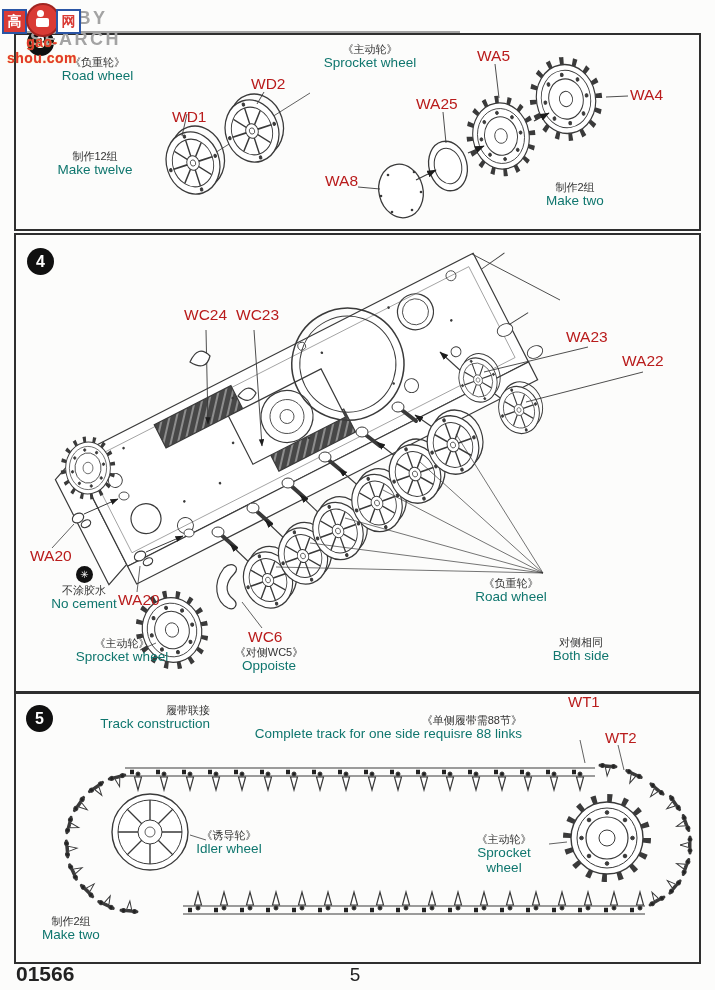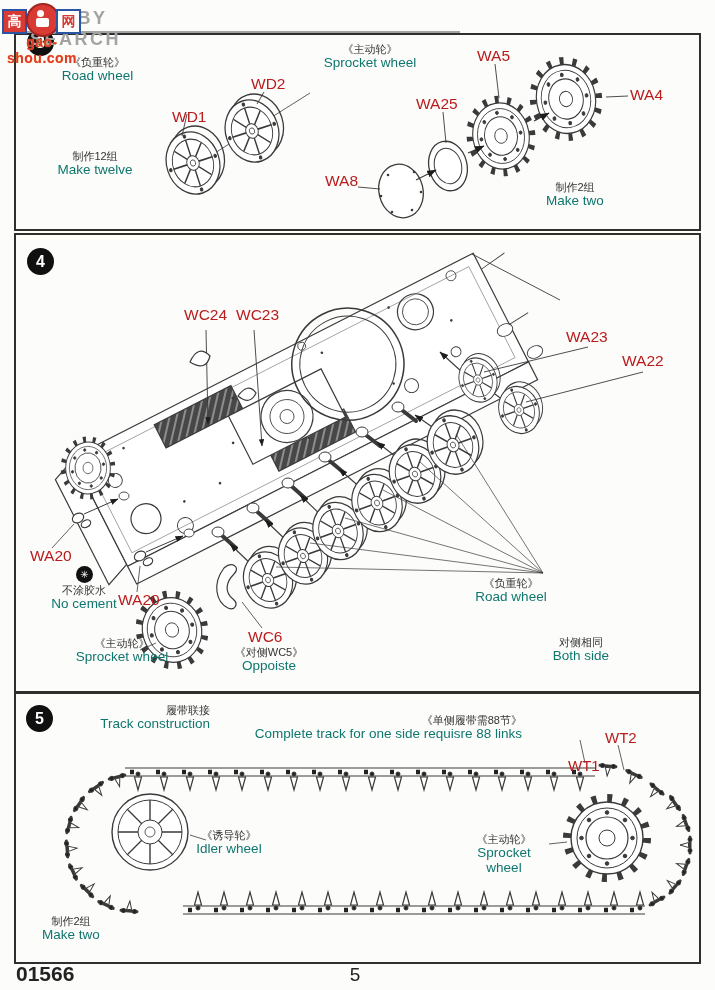--- a/index.html
+++ b/index.html
@@ -430,21 +430,21 @@
   </div>
 
   <div class="cap leftalign" style="left:60px;top:704px;width:150px;">
     <div class="cn">履带联接</div>
     <div class="en">Track construction</div>
   </div>
   <div class="cap leftalign" style="left:222px;top:714px;width:300px;">
     <div class="cn">《单侧履带需88节》</div>
     <div class="en">Complete track for one side requisre 88 links</div>
   </div>
-  <div class="lbl" style="left:568px;top:757px;font-size:15px;text-align:center;">WT1</div>
+  <div class="lbl" style="left:568px;top:693px;font-size:15px;text-align:center;">WT1</div>
   <div class="lbl" style="left:605px;top:729px;font-size:15px;">WT2</div>
   <div class="cap" style="left:196px;top:829px;width:66px;">
     <div class="cn">《诱导轮》</div>
     <div class="en">Idler wheel</div>
   </div>
   <div class="cap" style="left:460px;top:833px;width:88px;">
     <div class="cn">《主动轮》</div>
     <div class="en">Sprocket wheel</div>
   </div>
   <div class="cap" style="left:36px;top:915px;width:70px;">

